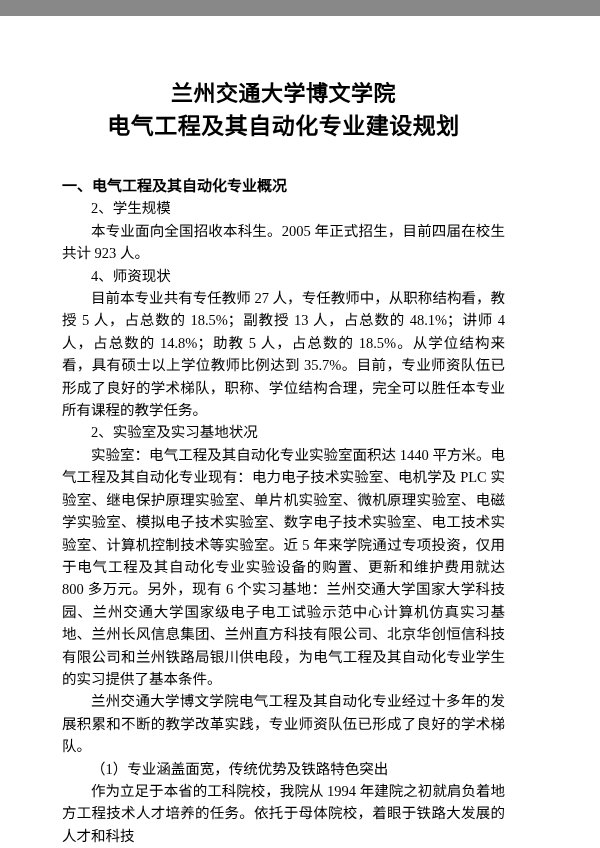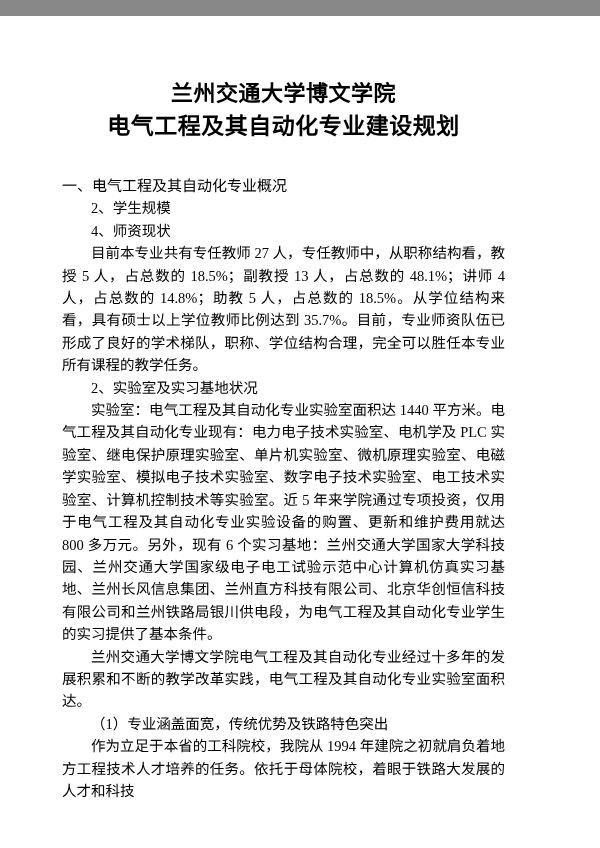--- a/index.html
+++ b/index.html
@@ -35,21 +35,21 @@
     line-height: 32px;
     letter-spacing: 0.5px;
   }
   .doc-body {
     font-family: "Liberation Serif", "DejaVu Serif", serif;
     font-size: 14.5px;
     line-height: 22.4px;
     color: #000000;
   }
   .block-heading {
-    font-weight: normal;
+    font-weight: bold;
     font-size: 15px;
     text-align: left;
   }
   .block-subheading {
     text-indent: 2em;
     text-align: left;
   }
   .block-paragraph {
     text-indent: 2em;
     text-align: justify;
@@ -61,22 +61,23 @@
 <div class="page">
 
   <div class="title-block">
     <div class="title-line-1">兰州交通大学博文学院</div>
     <div class="title-line-2">电气工程及其自动化专业建设规划</div>
   </div>
 
   <div class="doc-body">
     <div class="block-heading">一、电气工程及其自动化专业概况</div>
     <div class="block-subheading">2、学生规模</div>
+    <div class="block-paragraph">本专业面向全国招收本科生。2005 年正式招生，目前四届在校生共计 923 人。</div>
     <div class="block-subheading">4、师资现状</div>
     <div class="block-paragraph">目前本专业共有专任教师 27 人，专任教师中，从职称结构看，教授 5 人，占总数的 18.5%；副教授 13 人，占总数的 48.1%；讲师 4 人，占总数的 14.8%；助教 5 人，占总数的 18.5%。从学位结构来看，具有硕士以上学位教师比例达到 35.7%。目前，专业师资队伍已形成了良好的学术梯队，职称、学位结构合理，完全可以胜任本专业所有课程的教学任务。</div>
     <div class="block-subheading">2、实验室及实习基地状况</div>
     <div class="block-paragraph">实验室：电气工程及其自动化专业实验室面积达 1440 平方米。电气工程及其自动化专业现有：电力电子技术实验室、电机学及 PLC 实验室、继电保护原理实验室、单片机实验室、微机原理实验室、电磁学实验室、模拟电子技术实验室、数字电子技术实验室、电工技术实验室、计算机控制技术等实验室。近 5 年来学院通过专项投资，仅用于电气工程及其自动化专业实验设备的购置、更新和维护费用就达 800 多万元。另外，现有 6 个实习基地：兰州交通大学国家大学科技园、兰州交通大学国家级电子电工试验示范中心计算机仿真实习基地、兰州长风信息集团、兰州直方科技有限公司、北京华创恒信科技有限公司和兰州铁路局银川供电段，为电气工程及其自动化专业学生的实习提供了基本条件。</div>
-    <div class="block-paragraph">兰州交通大学博文学院电气工程及其自动化专业经过十多年的发展积累和不断的教学改革实践，电气工程及其自动化专业实验室面积达。</div>
+    <div class="block-paragraph">兰州交通大学博文学院电气工程及其自动化专业经过十多年的发展积累和不断的教学改革实践，专业师资队伍已形成了良好的学术梯队。</div>
     <div class="block-subheading">（1）专业涵盖面宽，传统优势及铁路特色突出</div>
     <div class="block-paragraph">作为立足于本省的工科院校，我院从 1994 年建院之初就肩负着地方工程技术人才培养的任务。依托于母体院校，着眼于铁路大发展的人才和科技</div>
   </div>
 
 </div>
 
 </body></html>

